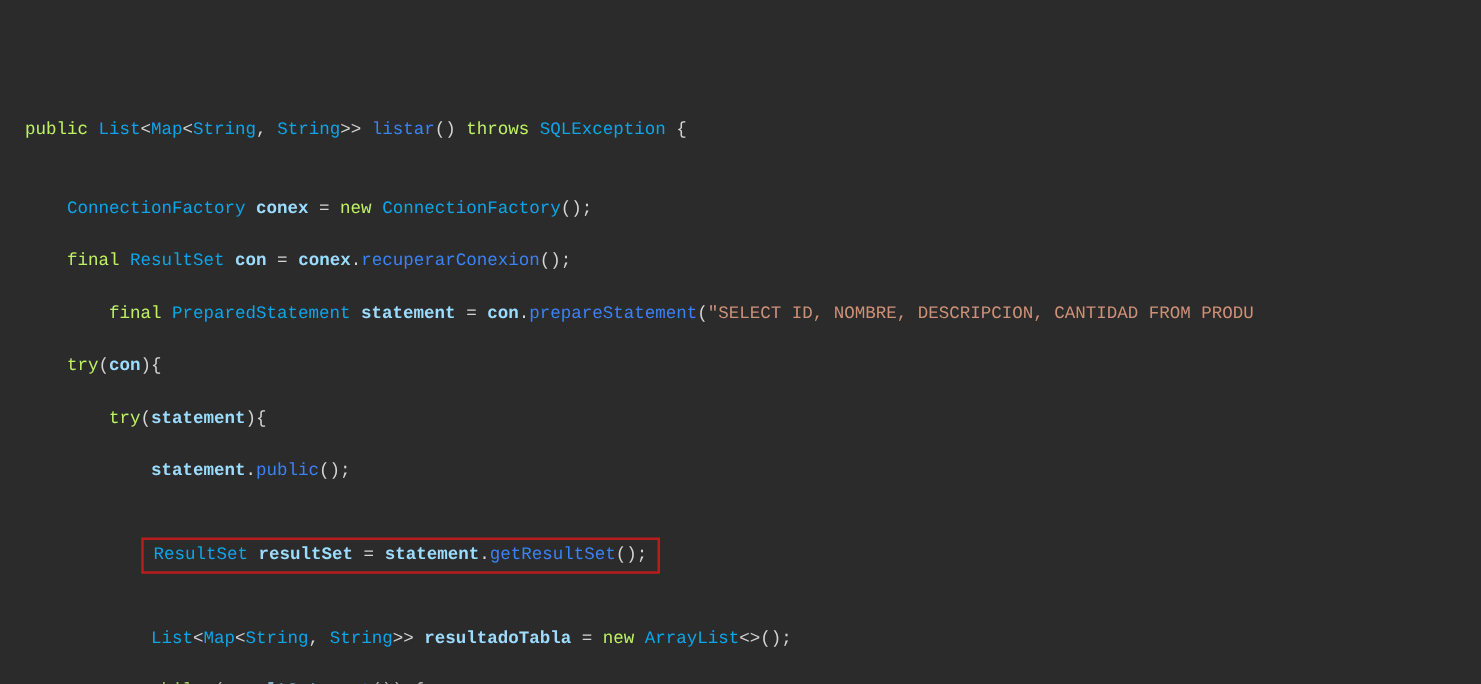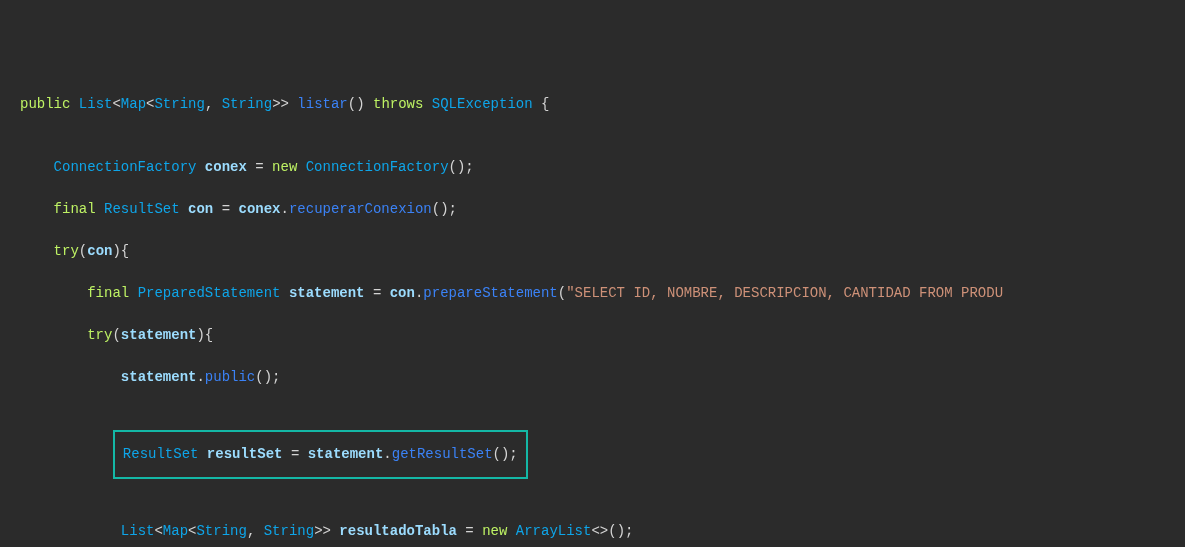--- a/index.html
+++ b/index.html
@@ -17,36 +17,36 @@
     }
     .line { display: block; }
     .kw { color: #bef264; margin-top: 44px; }
     .type { color: #0ea5e9; }
     .method { color: #3b82f6; }
     .var { color: #9cdcfe; font-weight: bold; }
     .string { color: #ce9178; }
     .punct { color: #d4d4d4; }
     .highlighted-box {
       display: inline-block;
-      border: 2px solid #14b8a6;
-      padding: 12px 8px;
+      border: 2px solid #b91c1c;
+      padding: 2px 8px;
       margin-left: -8px;
     }
   </style>
 </head>
 <body>
 
 
 
 <div><span class="line"><span class="kw">public</span> <span class="type">List</span><span class="punct">&lt;</span><span class="type">Map</span><span class="punct">&lt;</span><span class="type">String</span><span class="punct">, </span><span class="type">String</span><span class="punct">&gt;&gt; </span><span class="method">listar</span><span class="punct">() </span><span class="kw">throws</span> <span class="type">SQLException</span><span class="punct"> {</span></span>
 <span class="line"></span>
 <span class="line">    <span class="type">ConnectionFactory</span> <span class="var">conex</span><span class="punct"> = </span><span class="kw">new</span> <span class="type">ConnectionFactory</span><span class="punct">();</span></span>
 <span class="line">    <span class="kw">final</span> <span class="type">ResultSet</span> <span class="var">con</span><span class="punct"> = </span><span class="var">conex</span><span class="punct">.</span><span class="method">recuperarConexion</span><span class="punct">();</span></span>
+<span class="line">        <span class="kw">final</span> <span class="type">PreparedStatement</span> <span class="var">statement</span><span class="punct"> = </span><span class="var">con</span><span class="punct">.</span><span class="method">prepareStatement</span><span class="punct">(</span><span class="string">"SELECT ID, NOMBRE, DESCRIPCION, CANTIDAD FROM PRODU</span></span>
 <span class="line">    <span class="kw">try</span><span class="punct">(</span><span class="var">con</span><span class="punct">){</span></span>
-<span class="line">        <span class="kw">final</span> <span class="type">PreparedStatement</span> <span class="var">statement</span><span class="punct"> = </span><span class="var">con</span><span class="punct">.</span><span class="method">prepareStatement</span><span class="punct">(</span><span class="string">"SELECT ID, NOMBRE, DESCRIPCION, CANTIDAD FROM PRODU</span></span>
 <span class="line">        <span class="kw">try</span><span class="punct">(</span><span class="var">statement</span><span class="punct">){</span></span>
 <span class="line">            <span class="var">statement</span><span class="punct">.</span><span class="method">public</span><span class="punct">();</span></span>
 <span class="line"></span>
 <span class="line">            <span class="highlighted-box"><span class="type">ResultSet</span> <span class="var">resultSet</span><span class="punct"> = </span><span class="var">statement</span><span class="punct">.</span><span class="method">getResultSet</span><span class="punct">();</span></span></span>
 <span class="line"></span>
 <span class="line">            <span class="type">List</span><span class="punct">&lt;</span><span class="type">Map</span><span class="punct">&lt;</span><span class="type">String</span><span class="punct">, </span><span class="type">String</span><span class="punct">&gt;&gt; </span><span class="var">resultadoTabla</span><span class="punct"> = </span><span class="kw">new</span> <span class="type">ArrayList</span><span class="punct">&lt;&gt;();</span></span>
 <span class="line">            <span class="kw">while</span><span class="punct"> (</span><span class="var">resultSet</span><span class="punct">.</span><span class="method">next</span><span class="punct">()) {</span></span>
 
 
 

